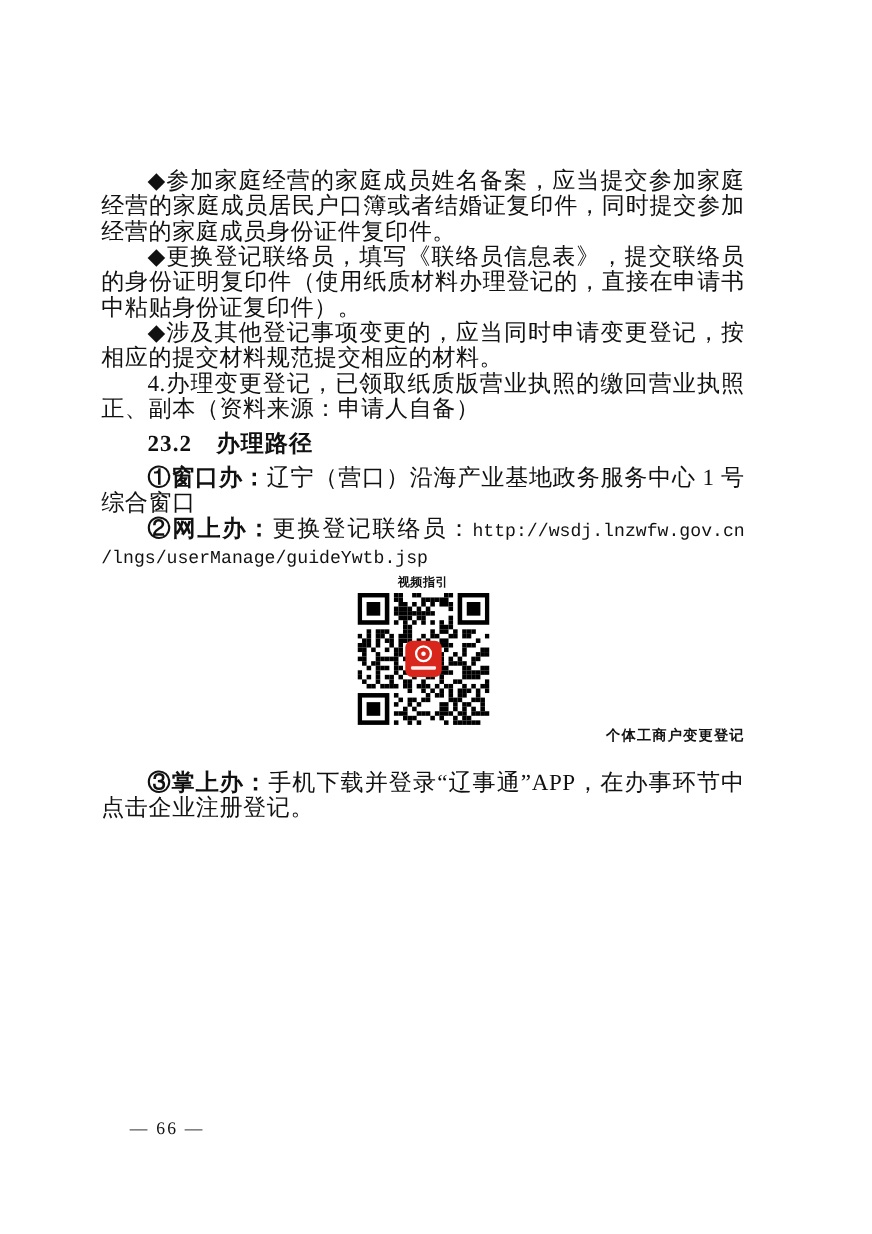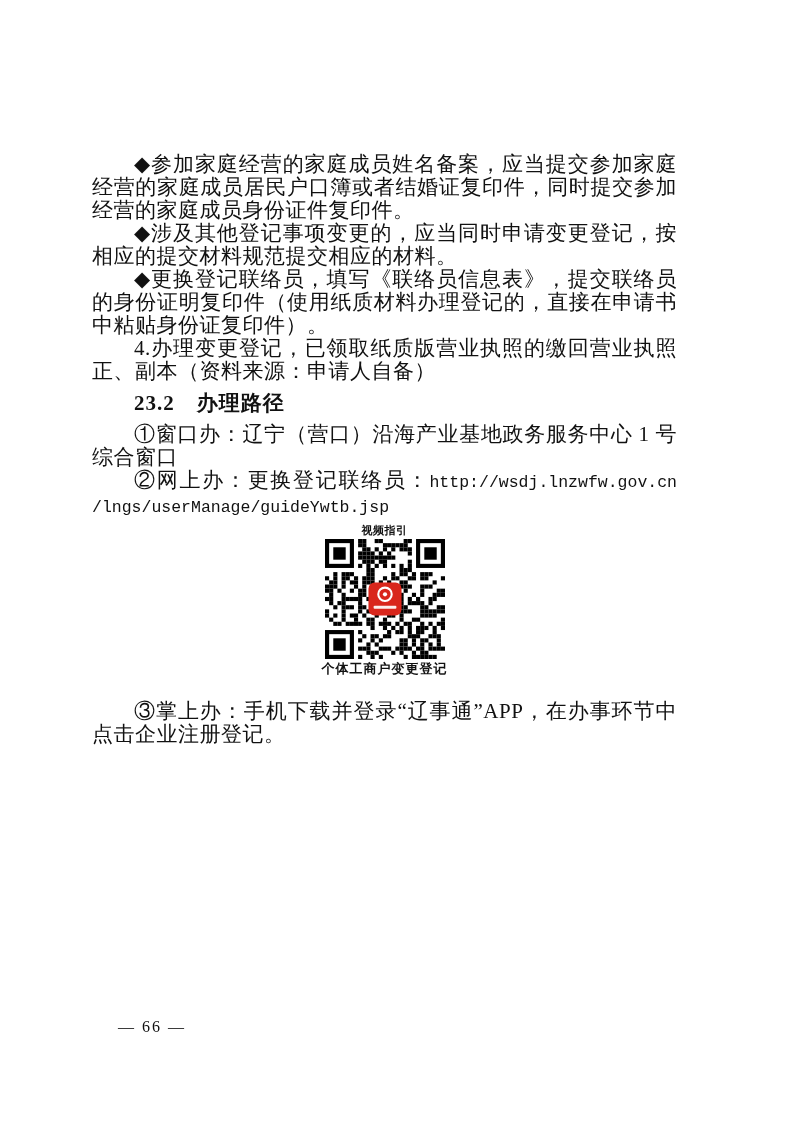--- a/index.html
+++ b/index.html
@@ -19,21 +19,21 @@
     width:585px;
   }
   .para {
     margin:0;
     font-size:21px;
     line-height:23px;
     text-align:justify;
     text-indent:2em;
     letter-spacing:0.5px;
   }
-  .lead { font-weight:normal; }
+  .lead { font-weight:bold; }
   .mono {
     font-family:"Liberation Mono","DejaVu Sans Mono",monospace;
     font-size:16.5px;
     letter-spacing:0;
   }
   .heading {
     margin:0;
     font-size:21px;
     line-height:40px;
     font-weight:bold;
@@ -50,41 +50,42 @@
     line-height:14px;
     letter-spacing:0.5px;
   }
   .qr-svg { display:block; margin:2px auto 0 auto; }
   .qr-bottom {
     font-size:13px;
     font-weight:bold;
     line-height:18px;
     margin-top:1px;
     letter-spacing:1px;
+    text-align:right;
   }
   .step-app { margin-top:22px; }
   .page-number {
     position:absolute;
     left:118px; top:1012px;
     font-size:16px;
     line-height:30px;
     letter-spacing:2px;
   }
 </style>
 </head>
 <body>
 
 <div class="page">
   <div class="content">
 
     <p class="para">◆参加家庭经营的家庭成员姓名备案，应当提交参加家庭经营的家庭成员居民户口簿或者结婚证复印件，同时提交参加经营的家庭成员身份证件复印件。</p>
 
+    <p class="para">◆更换登记联络员，填写《联络员信息表》，提交联络员的身份证明复印件（使用纸质材料办理登记的，直接在申请书中粘贴身份证复印件）。</p>
+
     <p class="para">◆涉及其他登记事项变更的，应当同时申请变更登记，按相应的提交材料规范提交相应的材料。</p>
-
-    <p class="para">◆更换登记联络员，填写《联络员信息表》，提交联络员的身份证明复印件（使用纸质材料办理登记的，直接在申请书中粘贴身份证复印件）。</p>
 
     <p class="para">4.办理变更登记，已领取纸质版营业执照的缴回营业执照正、副本（资料来源：申请人自备）</p>
 
     <h3 class="heading">23.2　办理路径</h3>
 
     <p class="para"><span class="lead">①窗口办：</span><span>辽宁（营口）沿海产业基地政务服务中心 1 号综合窗口</span></p>
 
     <p class="para"><span class="lead">②网上办：</span><span>更换登记联络员：</span><span class="mono">http://wsdj.lnzwfw.gov.cn</span><wbr><span class="mono">/lngs/userManage/guideYwtb.jsp</span></p>
 
     <figure class="qr-figure">

